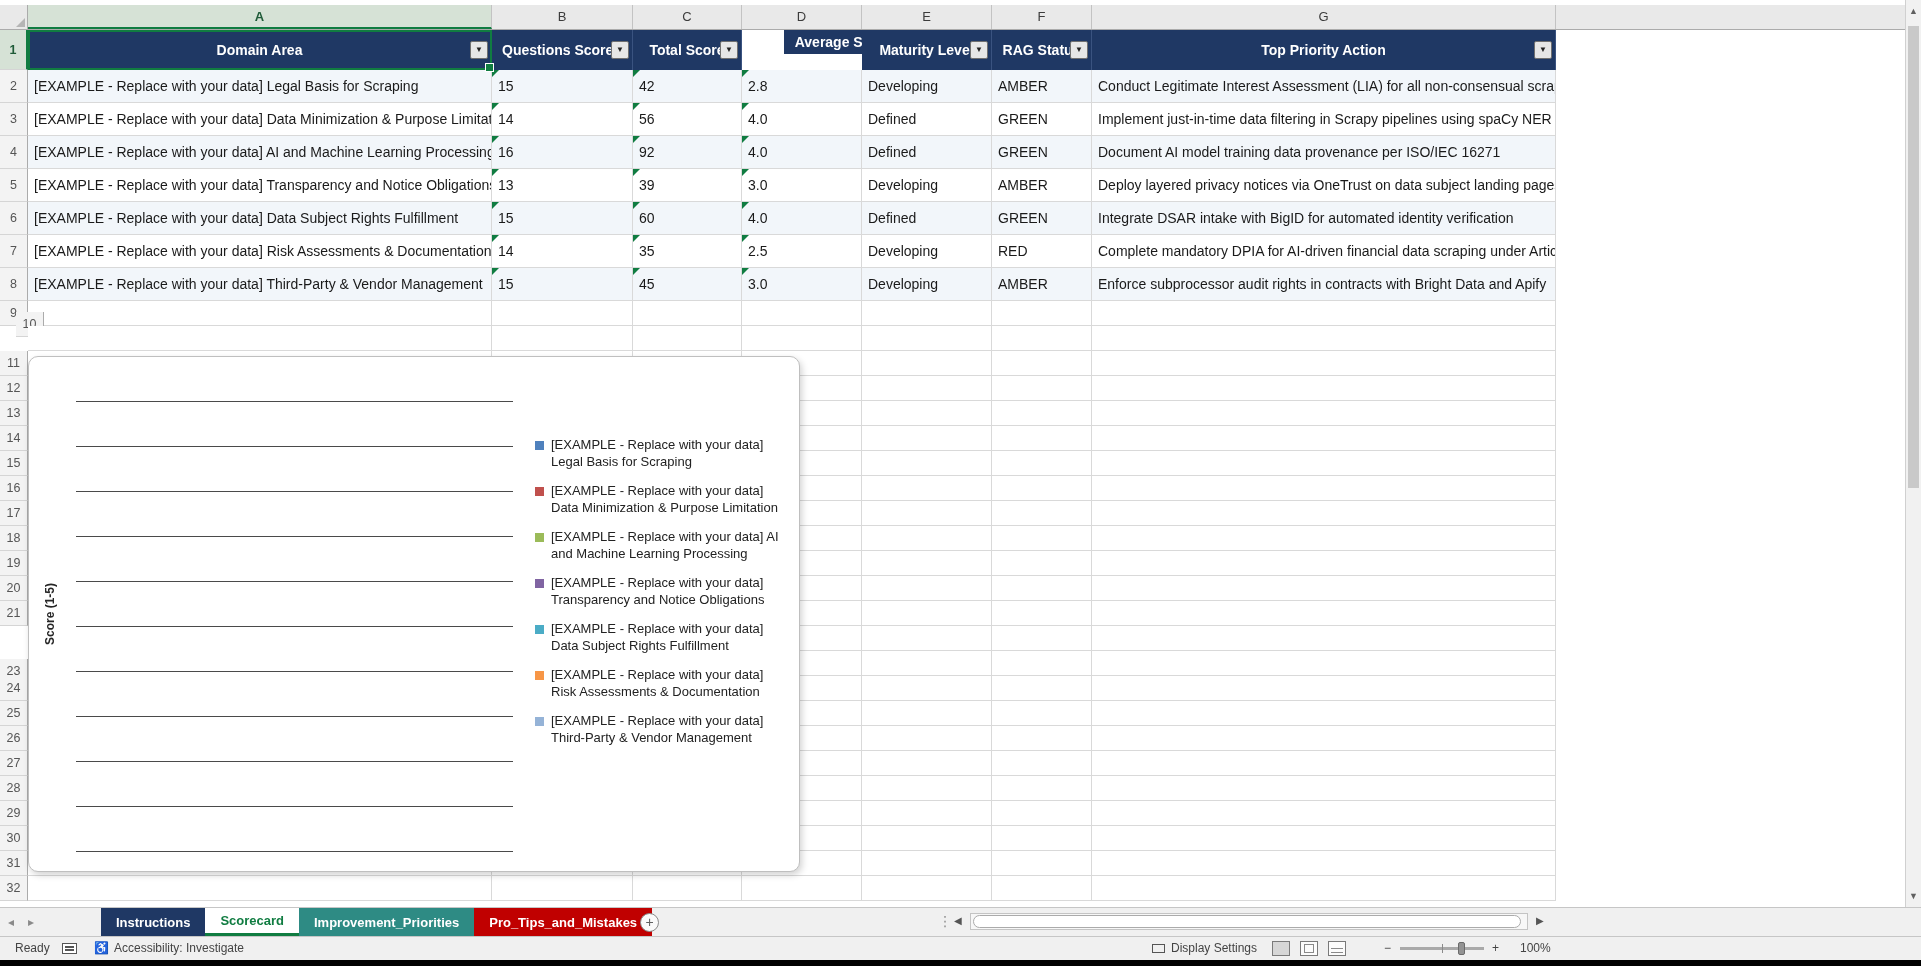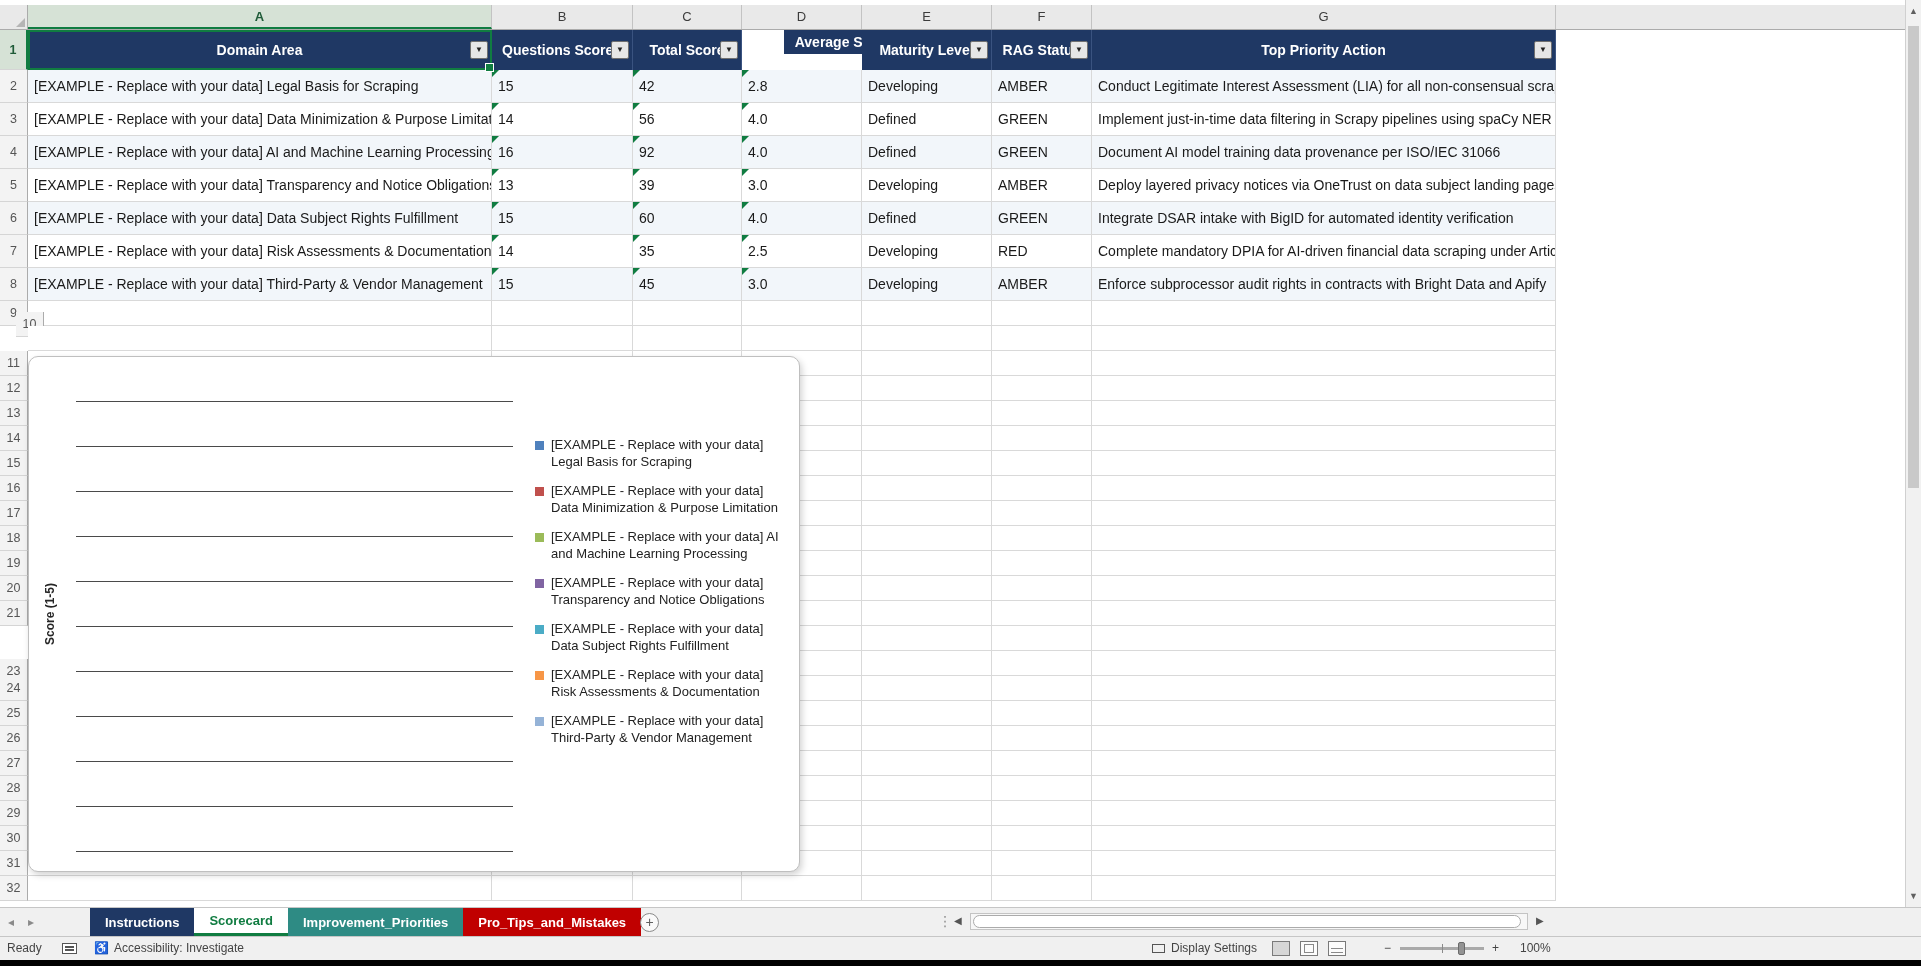--- a/index.html
+++ b/index.html
@@ -33,21 +33,21 @@
   .chart-title{position:absolute;left:0;top:12px;width:100%;text-align:center;font-size:13.5px;font-weight:bold;color:#262626;}
   .chart-ylabel{position:absolute;left:14px;top:0;height:100%;display:flex;align-items:center;}
   .chart-ylabel span{writing-mode:vertical-rl;transform:rotate(180deg);font-size:12px;font-weight:bold;color:#262626;}
   .gridline{position:absolute;left:47px;width:437px;height:1px;background:#4A4A4A;}
   .legend{position:absolute;left:506px;top:80px;width:256px;}
   .legend-item{display:flex;margin-bottom:13px;font-size:13px;line-height:16.5px;color:#222;}
   .swatch{flex:none;width:9px;height:9px;margin:4px 7px 0 0;}
   
   .tab-bar{position:absolute;left:0;top:907px;width:1921px;height:29px;background:#F0F0F0;border-top:1px solid #C6C6C6;box-sizing:border-box;}
   .tab-nav{position:absolute;left:8px;top:0;height:100%;display:flex;align-items:center;gap:14px;color:#8A8A8A;font-size:12px;}
-  .tabs{position:absolute;left:90px;top:0;height:100%;display:flex;}
+  .tabs{position:absolute;left:101px;top:0;height:100%;display:flex;}
   .tab{padding:0 15px;display:flex;align-items:center;font-size:13px;font-weight:bold;box-sizing:border-box;cursor:default;}
   .tab.active{border-bottom:3px solid #107C41;}
   .add-sheet{position:absolute;left:640px;top:5px;width:19px;height:19px;border:1px solid #8A8A8A;border-radius:50%;
              color:#5F5F5F;font-size:14px;line-height:17px;text-align:center;background:#FAFAFA;box-sizing:border-box;}
   .splitter{position:absolute;left:938px;top:5px;color:#909090;font-size:14px;}
   .hs-left{position:absolute;left:954px;top:7px;font-size:10px;color:#555;}
   .hs-track{position:absolute;left:970px;top:5px;width:558px;height:17px;background:#F7F7F7;border:1px solid #C4C4C4;box-sizing:border-box;}
   .hs-thumb{position:absolute;left:2px;top:1px;width:548px;height:13px;background:#fff;border:1px solid #ABABAB;border-radius:7px;box-sizing:border-box;}
   .hs-right{position:absolute;left:1536px;top:7px;font-size:10px;color:#555;}
   
@@ -129,21 +129,21 @@
         <div class="cell" style="left: 862px; top: 103px; width: 130px; height: 33px; line-height: 32px;">Defined</div>
         <div class="cell" style="left: 992px; top: 103px; width: 100px; height: 33px; line-height: 32px;">GREEN</div>
         <div class="cell" style="left: 1092px; top: 103px; width: 464px; height: 33px; line-height: 32px;">Implement just-in-time data filtering in Scrapy pipelines using spaCy NER</div>
         <div class="gut" style="top: 136px; height: 33px; line-height: 33px;">4</div>
         <div class="cell band" style="left: 28px; top: 136px; width: 464px; height: 33px; line-height: 32px;">[EXAMPLE - Replace with your data] AI and Machine Learning Processing</div>
         <div class="cell band flag" style="left: 492px; top: 136px; width: 141px; height: 33px; line-height: 32px;">16</div>
         <div class="cell band flag" style="left: 633px; top: 136px; width: 109px; height: 33px; line-height: 32px;">92</div>
         <div class="cell band flag" style="left: 742px; top: 136px; width: 120px; height: 33px; line-height: 32px;">4.0</div>
         <div class="cell band" style="left: 862px; top: 136px; width: 130px; height: 33px; line-height: 32px;">Defined</div>
         <div class="cell band" style="left: 992px; top: 136px; width: 100px; height: 33px; line-height: 32px;">GREEN</div>
-        <div class="cell band" style="left: 1092px; top: 136px; width: 464px; height: 33px; line-height: 32px;">Document AI model training data provenance per ISO/IEC 31066</div>
+        <div class="cell band" style="left: 1092px; top: 136px; width: 464px; height: 33px; line-height: 32px;">Document AI model training data provenance per ISO/IEC 16271</div>
         <div class="gut" style="top: 169px; height: 33px; line-height: 33px;">5</div>
         <div class="cell" style="left: 28px; top: 169px; width: 464px; height: 33px; line-height: 32px;">[EXAMPLE - Replace with your data] Transparency and Notice Obligations</div>
         <div class="cell flag" style="left: 492px; top: 169px; width: 141px; height: 33px; line-height: 32px;">13</div>
         <div class="cell flag" style="left: 633px; top: 169px; width: 109px; height: 33px; line-height: 32px;">39</div>
         <div class="cell flag" style="left: 742px; top: 169px; width: 120px; height: 33px; line-height: 32px;">3.0</div>
         <div class="cell" style="left: 862px; top: 169px; width: 130px; height: 33px; line-height: 32px;">Developing</div>
         <div class="cell" style="left: 992px; top: 169px; width: 100px; height: 33px; line-height: 32px;">AMBER</div>
         <div class="cell" style="left: 1092px; top: 169px; width: 464px; height: 33px; line-height: 32px;">Deploy layered privacy notices via OneTrust on data subject landing pages</div>
         <div class="gut" style="top: 202px; height: 33px; line-height: 33px;">6</div>
         <div class="cell band" style="left: 28px; top: 202px; width: 464px; height: 33px; line-height: 32px;">[EXAMPLE - Replace with your data] Data Subject Rights Fulfillment</div>
@@ -437,21 +437,21 @@
     <div class="add-sheet">+</div>
     <div class="splitter">⋮</div>
     <div class="hs-left">◀</div>
     <div class="hs-track">
       <div class="hs-thumb"></div>
     </div>
     <div class="hs-right">▶</div>
   </div>
 
   <div class="status-bar">
-    <div class="sb" style="left:7px;">Ready</div>
+    <div class="sb" style="left:15px;">Ready</div>
     <div class="kbd-icon" style="left:62px;"></div>
     <div class="sb" style="left:94px;">
       <span class="acc-icon">♿</span><span>Accessibility: Investigate</span>
     </div>
     <div class="sb" style="left:1152px;">
       <span class="mon-icon"></span><span>Display Settings</span>
     </div>
     <div class="vicon on" style="left:1272px;"></div>
     <div class="vicon pagelayout" style="left:1300px;"></div>
     <div class="vicon pagebreak" style="left:1328px;"></div>

